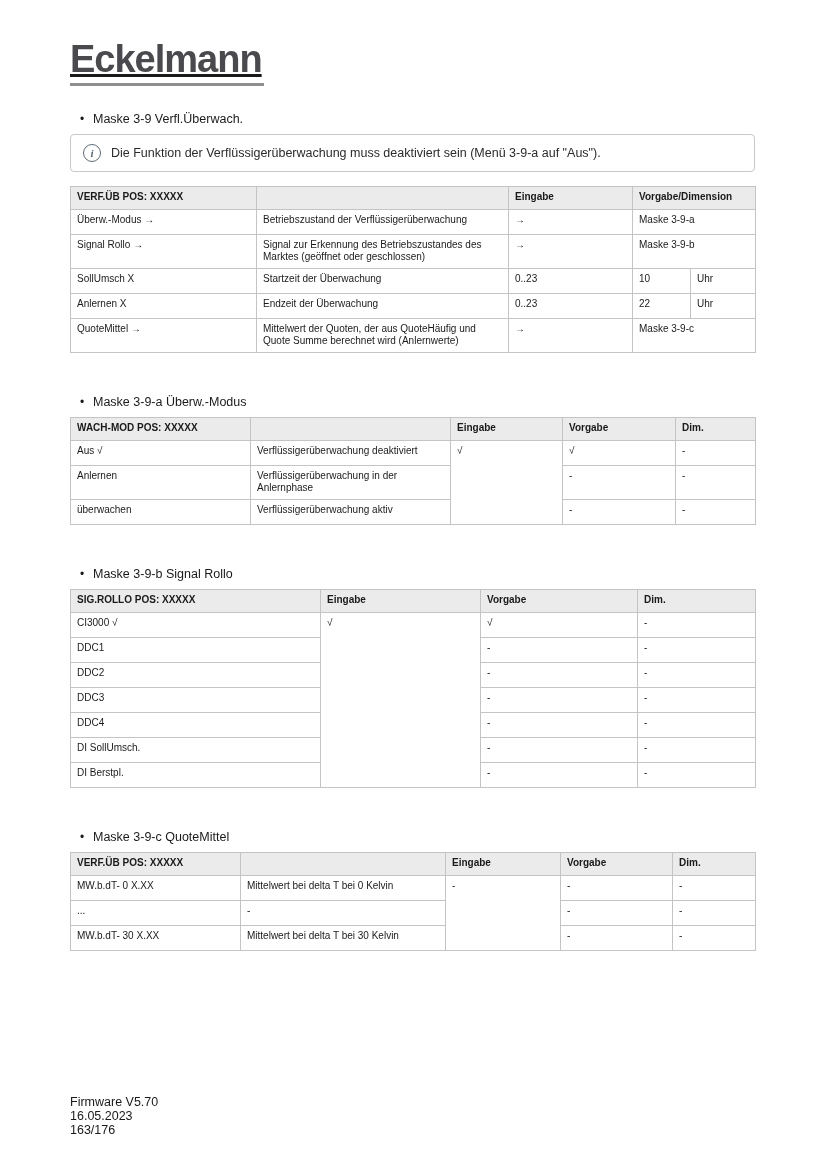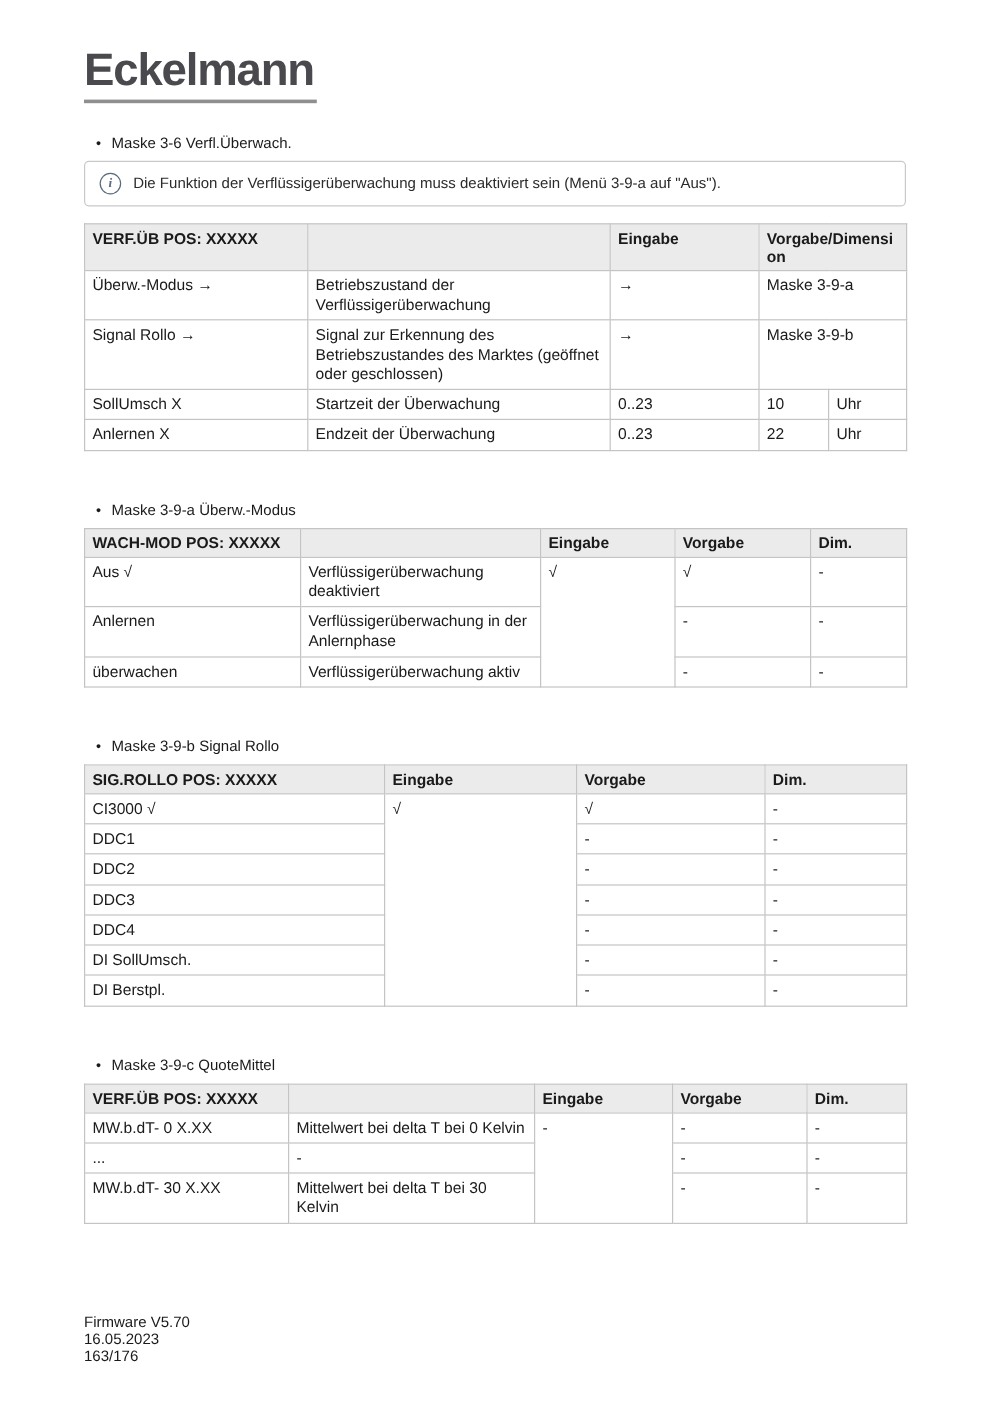--- a/index.html
+++ b/index.html
@@ -1,53 +1,53 @@
 <!DOCTYPE html>
 <html><head>
 <meta charset="utf-8">
 <style>
   html,body{margin:0;padding:0;background:#ffffff;}
   body{font-family:"Liberation Sans","DejaVu Sans",sans-serif;color:#1a1a1a;}
   .page{position:relative;width:827px;height:1169px;background:#fff;box-sizing:border-box;
         padding:40px 72px 0 70px;overflow:hidden;}
   
-  .logo-wrap{display:inline-block;border-bottom:3px solid #8f8f8f;padding:0 2px 3px 0;margin-bottom:26px;}
+  .logo-wrap{display:inline-block;border-bottom:3px solid #8f8f8f;padding:0 2px 3px 0;margin-bottom:26px;text-decoration:underline;}
   .logo{font-size:38px;font-weight:bold;color:#4a4a4e;letter-spacing:-1px;line-height:1.05;}
   
   .bullet{display:flex;align-items:baseline;font-size:12.5px;margin:0 0 8px 10px;}
   .bullet .dot{width:13px;font-size:12px;color:#1a1a1a;}
   .section-gap{margin-top:42px;}
   
   .infobox{display:flex;align-items:center;gap:10px;border:1px solid #c9c9c9;border-radius:4px;
            padding:9px 12px;margin:4px 0 14px 0;font-size:12.5px;color:#2b2b2b;}
   .info-icon{flex:0 0 auto;width:16px;height:16px;border:1.4px solid #5b6b7c;border-radius:50%;
              color:#5b6b7c;font-size:11px;line-height:16px;text-align:center;font-weight:bold;
              font-family:"Liberation Serif",serif;font-style:italic;}
   
-  table{border-collapse:collapse;table-layout:fixed;width:685px;font-size:13px;margin-bottom:4px;}
+  table{border-collapse:collapse;table-layout:fixed;width:685px;font-size:10px;margin-bottom:4px;}
   th,td{border:1px solid #c4c4c4;padding:4px 6px;vertical-align:top;text-align:left;
         overflow:hidden;word-wrap:break-word;}
   th{background:#ebebeb;font-weight:bold;height:14px;}
   td{height:16px;line-height:1.25;}
   tr.single td{height:16px;}
   .footer{position:absolute;left:70px;right:72px;bottom:32px;display:flex;
           justify-content:space-between;font-size:12.5px;color:#1a1a1a;flex-direction:column;}
 </style>
 </head>
 <body>
 
 <div class="page">
 
   <div class="logo-wrap">
     <div class="logo">Eckelmann</div>
   </div>
 
   <div class="bullet">
     <span class="dot">•</span>
-    <span>Maske 3-6 Verfl.Überwach.</span>
+    <span>Maske 3-9 Verfl.Überwach.</span>
   </div>
 
   <div class="infobox">
     <span class="info-icon">i</span>
     <span>Die Funktion der Verflüssigerüberwachung muss deaktiviert sein (Menü 3-9-a auf "Aus").</span>
   </div>
 
   
   <table>
     <colgroup>
@@ -83,20 +83,26 @@
       <td>10</td>
       <td>Uhr</td>
     </tr>
     <tr class="single">
       <td>Anlernen X</td>
       <td>Endzeit der Überwachung</td>
       <td>0..23</td>
       <td>22</td>
       <td>Uhr</td>
     </tr>
+    <tr>
+      <td>QuoteMittel →</td>
+      <td>Mittelwert der Quoten, der aus QuoteHäufig und Quote Summe berechnet wird (Anlernwerte)</td>
+      <td>→</td>
+      <td colspan="2">Maske 3-9-c</td>
+    </tr>
   </tbody>
     </table>
 
   <div class="bullet section-gap">
     <span class="dot">•</span>
     <span>Maske 3-9-a Überw.-Modus</span>
   </div>
 
   
   <table>

